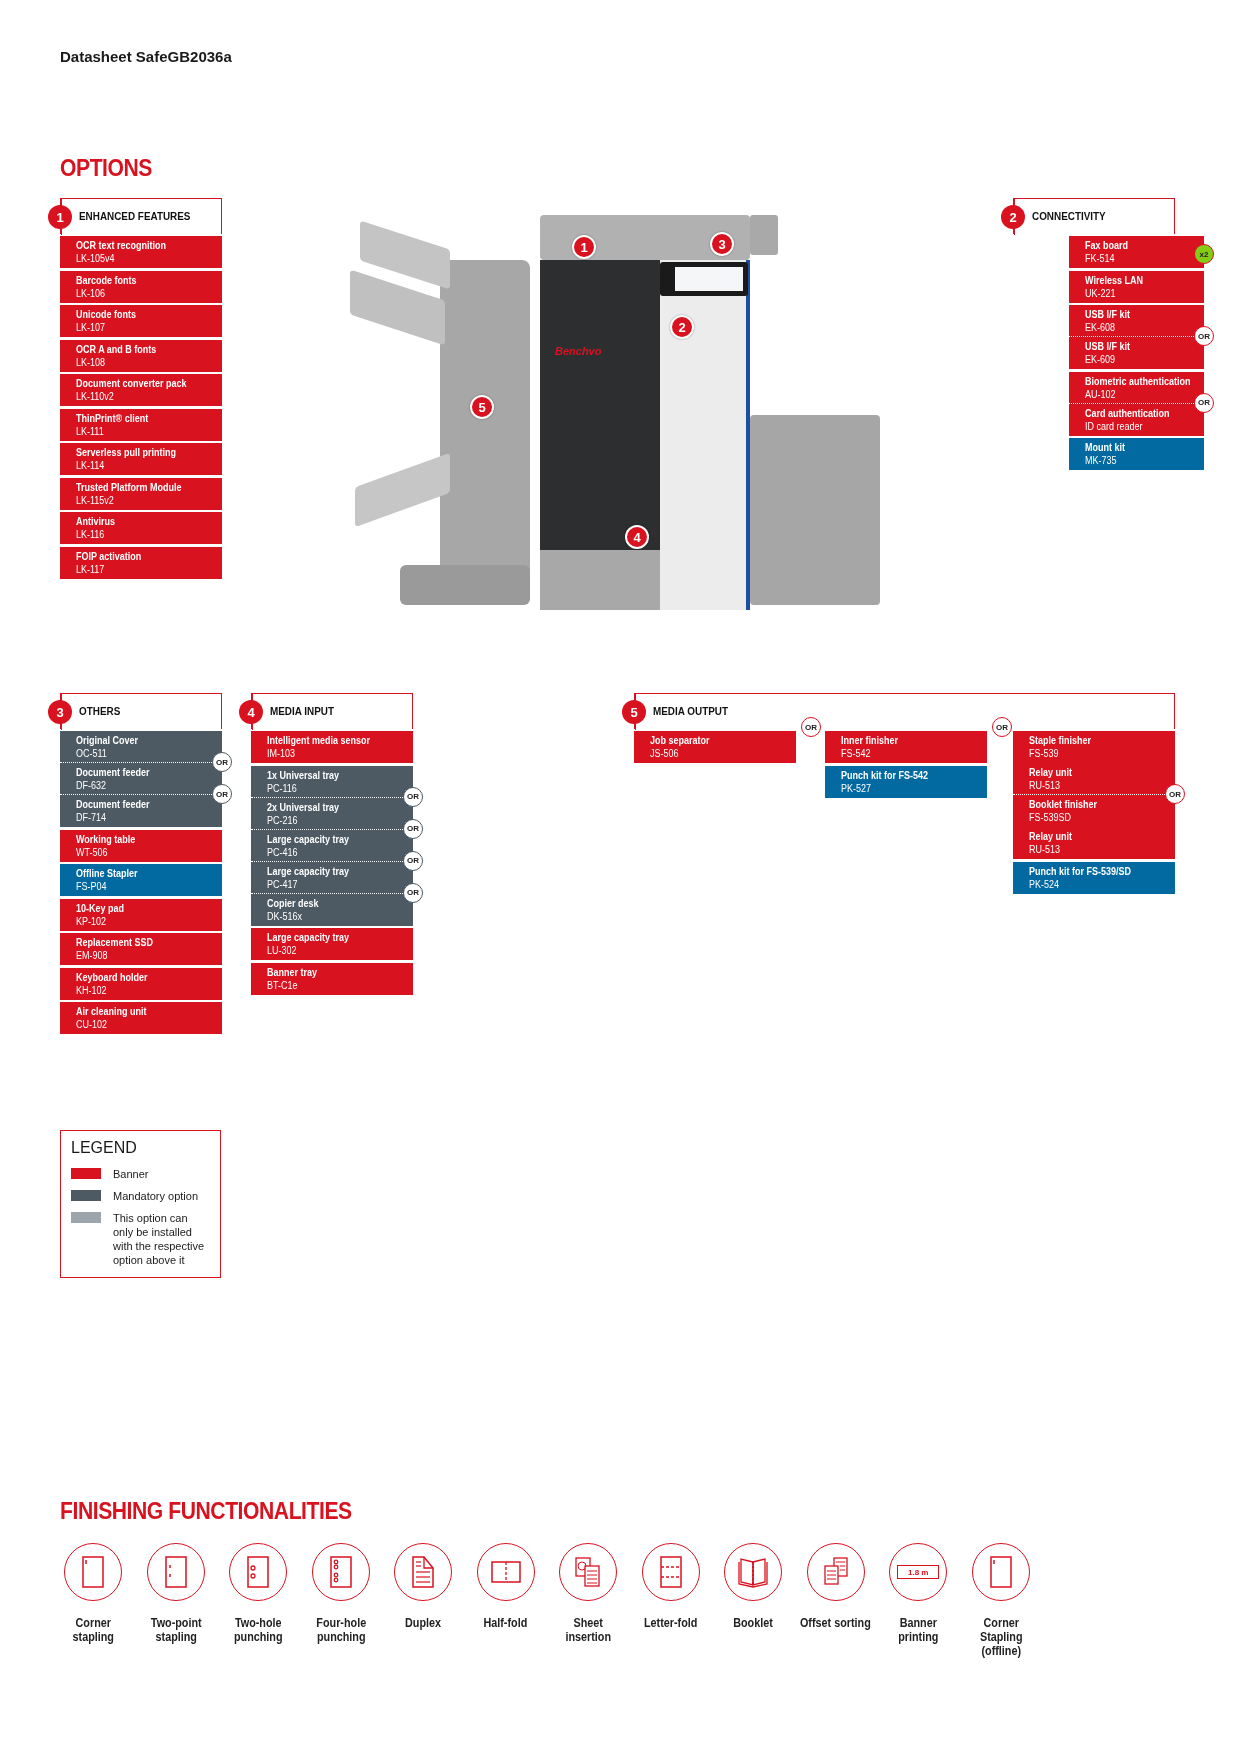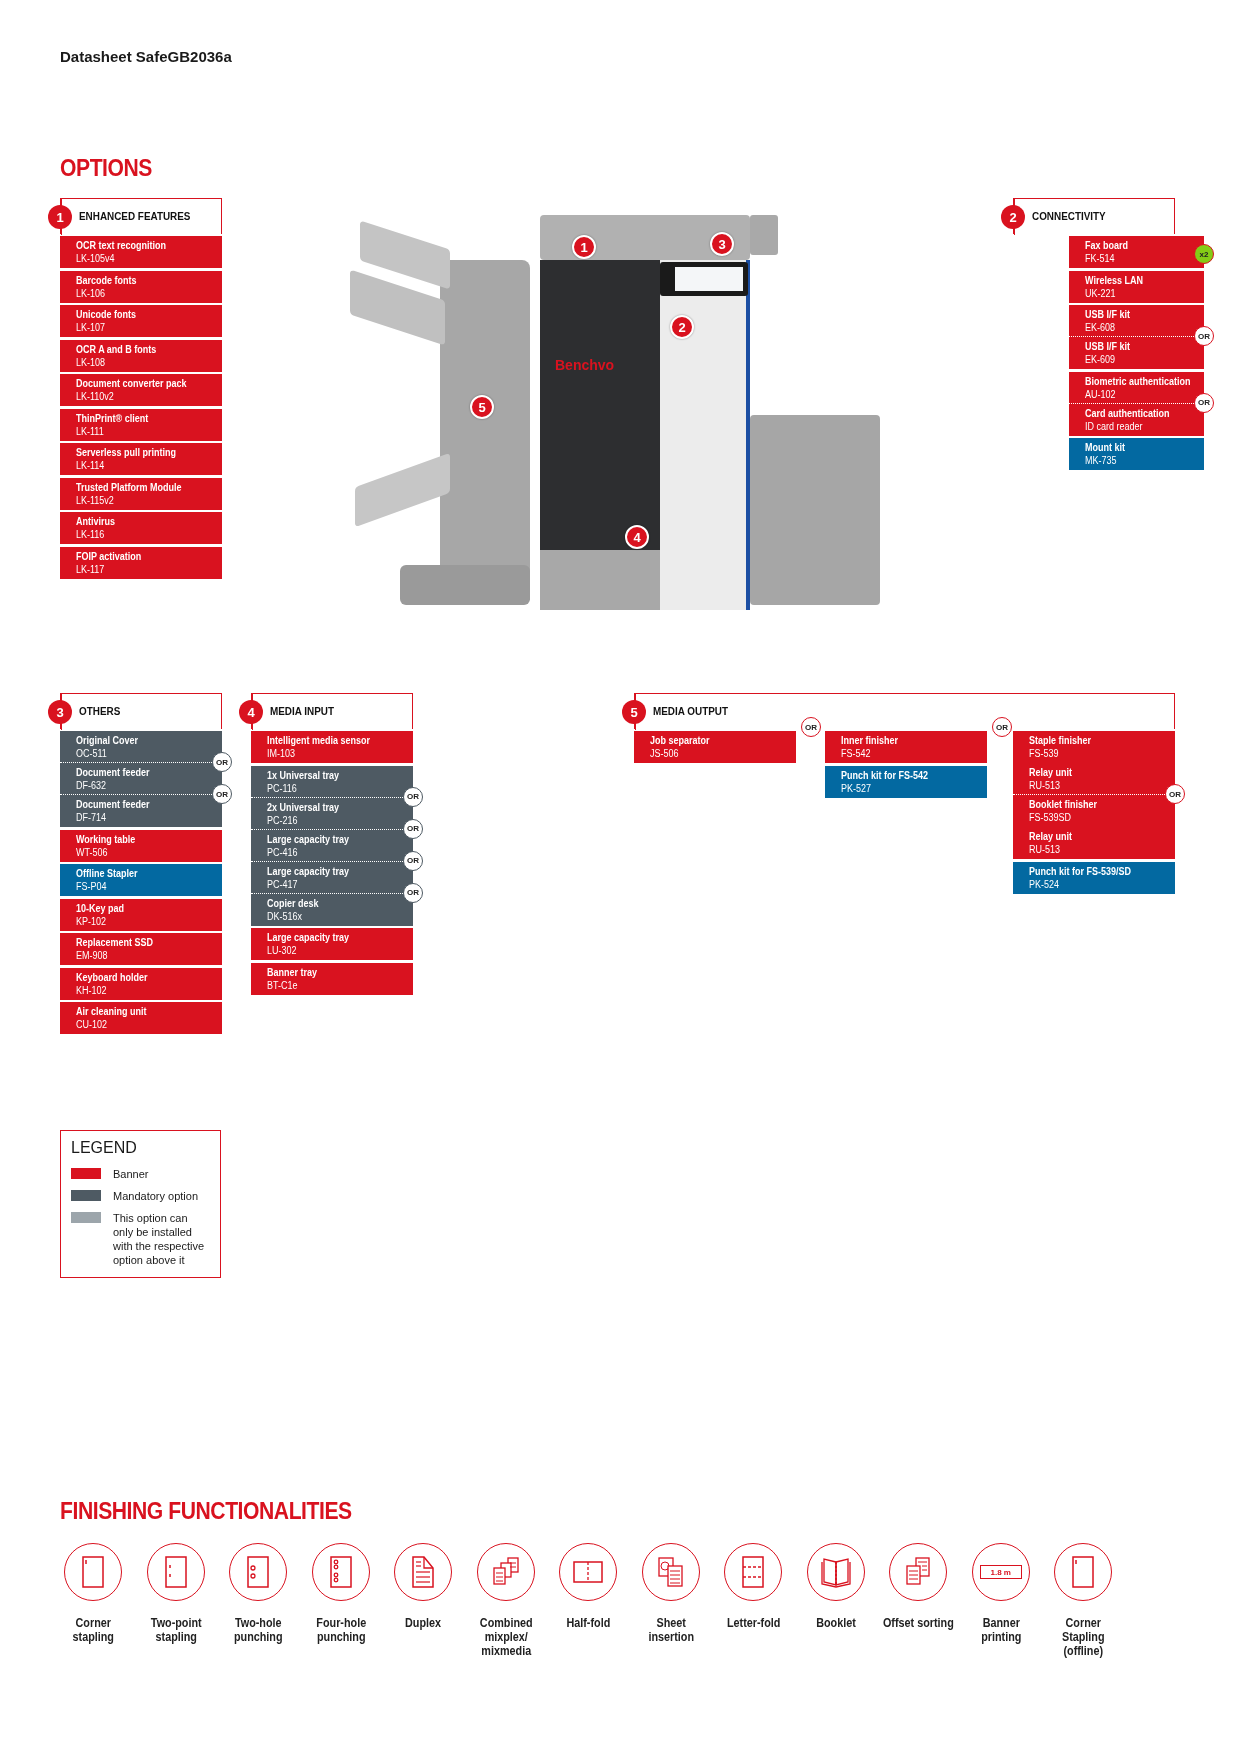--- a/index.html
+++ b/index.html
@@ -141,21 +141,21 @@
   <div class="pr" style="left:0px; top:80px; width:95px; height:45px; background:#c0c0c0; transform:skewY(18deg); border-radius:4px;"></div>
   <div class="pr" style="left:5px; top:265px; width:95px; height:40px; background:#c6c6c6; transform:skewY(-20deg); border-radius:4px;"></div>
   <div class="pr" style="left:50px; top:360px; width:130px; height:40px; background:#9a9a9a; border-radius:6px;"></div>
 
   <div class="pr" style="left:190px; top:10px; width:210px; height:45px; background:#b1b1b1; border-radius:4px;"></div>
   <div class="pr" style="left:190px; top:55px; width:120px; height:290px; background:#2d2e30;"></div>
   <div class="pr" style="left:310px; top:55px; width:90px; height:350px; background:#ececec; border-right:4px solid #1c4fa3;"></div>
   <div class="pr" style="left:310px; top:57px; width:88px; height:34px; background:#1a1a1a; border-radius:3px;"></div>
   <div class="pr" style="left:325px; top:62px; width:68px; height:24px; background:#f4f6f8;"></div>
   <div class="pr" style="left:190px; top:345px; width:120px; height:60px; background:#a8a8a8;"></div>
-  <div class="pr" style="left:205px; top:152px; font-size:14px; font-weight:bold; color:#d9121f;">Benchvo</div>
+  <div class="pr" style="left:205px; top:140px; font-size:11px; font-weight:bold; font-style:italic; color:#d9121f;">Benchvo</div>
   <div class="pr" style="left:400px; top:10px; width:28px; height:40px; background:#a9a9a9; border-radius:3px;"></div>
 
   <div class="pr" style="left:400px; top:210px; width:130px; height:190px; background:#a6a6a6; border-radius:4px;"></div>
 
   <div class="callout" style="left:222px; top:30px;">1</div>
   <div class="callout" style="left:360px; top:27px;">3</div>
   <div class="callout" style="left:320px; top:110px;">2</div>
   <div class="callout" style="left:120px; top:190px;">5</div>
   <div class="callout" style="left:275px; top:320px;">4</div>
 </div>
@@ -367,35 +367,20 @@
           <line x1="13" y1="10" x2="18" y2="10" stroke="#d9121f" stroke-width="1.2"></line>
           <line x1="13" y1="14" x2="18" y2="14" stroke="#d9121f" stroke-width="1.2"></line>
           <line x1="13" y1="20" x2="27" y2="20" stroke="#d9121f" stroke-width="1.2"></line>
           <line x1="13" y1="25" x2="27" y2="25" stroke="#d9121f" stroke-width="1.2"></line>
           <line x1="13" y1="30" x2="27" y2="30" stroke="#d9121f" stroke-width="1.2"></line>
         </svg>
     </div>
     <div class="ff-label">Duplex</div>
   </div>
 
-  <div class="ff">
-    <div class="ff-circle">
-      <svg width="40" height="40" viewBox="0 0 40 40">
-          <rect x="22" y="6" width="10" height="14" fill="#fff" stroke="#d9121f" stroke-width="1.3"></rect>
-          <rect x="15" y="11" width="10" height="14" fill="#fff" stroke="#d9121f" stroke-width="1.3"></rect>
-          <rect x="8" y="16" width="11" height="16" fill="#fff" stroke="#d9121f" stroke-width="1.3"></rect>
-          <line x1="10" y1="21" x2="17" y2="21" stroke="#d9121f"></line>
-          <line x1="10" y1="25" x2="17" y2="25" stroke="#d9121f"></line>
-          <line x1="10" y1="29" x2="17" y2="29" stroke="#d9121f"></line>
-          <line x1="24" y1="11" x2="30" y2="11" stroke="#d9121f"></line>
-          <line x1="24" y1="15" x2="30" y2="15" stroke="#d9121f"></line>
-        </svg>
-    </div>
-    <div class="ff-label">Combined mixplex/ mixmedia</div>
-  </div>
 
   <div class="ff">
     <div class="ff-circle">
       <svg width="40" height="40" viewBox="0 0 40 40">
           <rect x="6" y="10" width="28" height="20" fill="none" stroke="#d9121f" stroke-width="1.5"></rect>
           <line x1="20" y1="10" x2="20" y2="30" stroke="#d9121f" stroke-width="1.3" stroke-dasharray="3 2"></line>
         </svg>
     </div>
     <div class="ff-label">Half-fold</div>
   </div>

